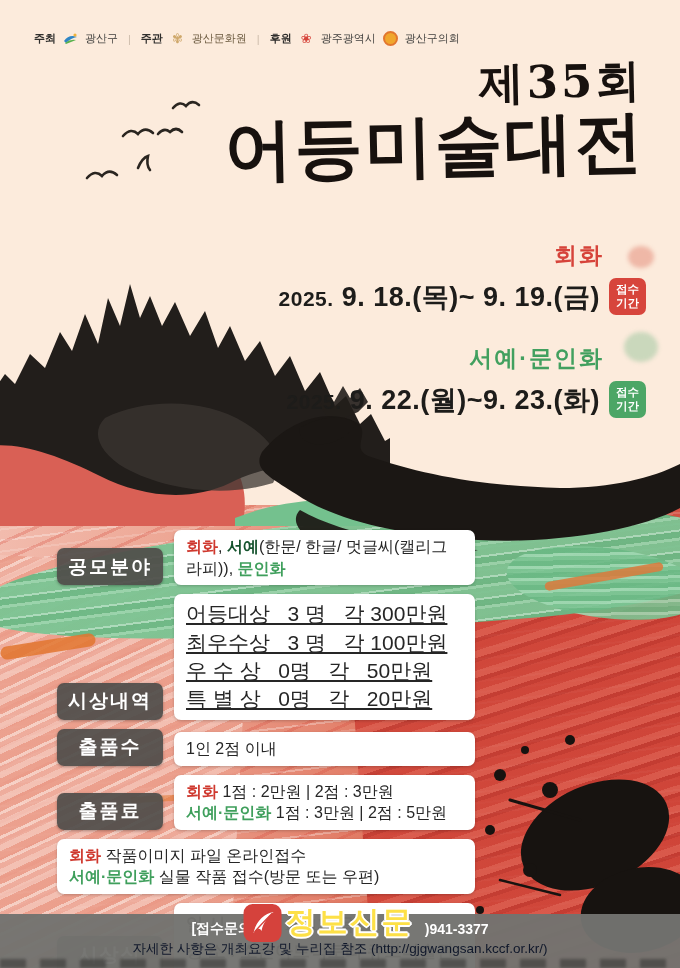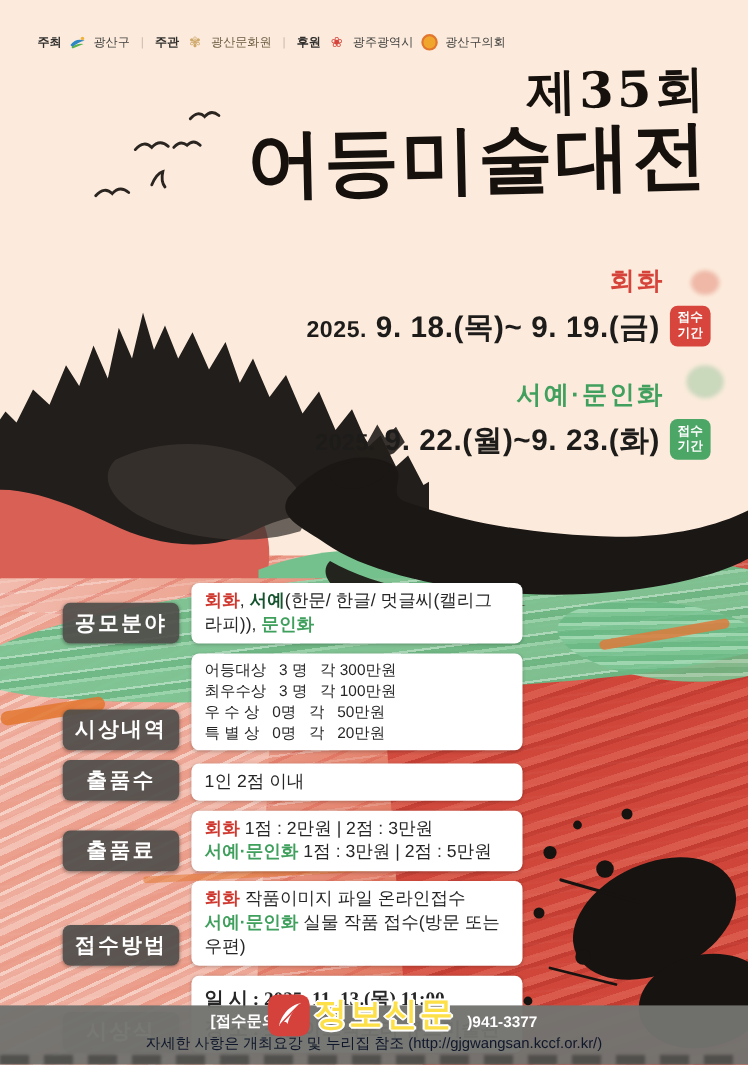--- a/index.html
+++ b/index.html
@@ -73,21 +73,21 @@
   .badge.green{background:#4ca666;}
   
   .info{position:absolute;left:57px;top:530px;width:418px;display:flex;flex-direction:column;gap:9px;z-index:3;}
   .irow{display:flex;gap:11px;align-items:flex-end;}
   .ilabel{flex:0 0 106px;height:37px;background:rgba(80,78,74,.93);border-radius:7px;color:#fff;
     display:flex;align-items:center;justify-content:center;font-family:"Liberation Serif",serif;
     font-weight:bold;font-size:19px;letter-spacing:2px;box-shadow:0 1px 3px rgba(0,0,0,.3);}
   .ibox{flex:1;background:#fff;border-radius:7px;padding:6px 12px;font-size:16px;color:#262626;
     box-shadow:0 1px 3px rgba(0,0,0,.2);line-height:1.35;}
   .ibox .line{display:block;}
-  .pre{white-space:pre;font-size:14px;}
+  .pre{white-space:pre;font-size:21px;text-decoration:underline;}
   .cat-red{color:#cf382e;font-weight:bold;}
   .cat-orange{color:#14532d;font-weight:bold;}
   .cat-green{color:#3f9f5c;font-weight:bold;}
   .ibox.ceremony{font-family:"Liberation Serif",serif;font-weight:bold;font-size:17.5px;line-height:1.55;padding:8px 12px;}
   
   .footer{position:absolute;left:0;bottom:0;width:680px;height:54px;background:rgba(115,115,112,.97);
     z-index:4;color:#fff;text-align:center;}
   .f-line1{margin-top:6px;font-size:14px;font-weight:bold;display:flex;justify-content:center;align-items:center;}
   .f-gap{display:inline-block;width:168px;}
   .f-line2{font-size:13.5px;margin-top:2px;color:#0f172a;}
@@ -224,21 +224,20 @@
 
     <div class="irow">
       <div class="ilabel">출품료</div>
       <div class="ibox">
         <span class="line"><span class="cat-red">회화</span><span> 1점 : 2만원  |  2점 : 3만원</span></span>
         <span class="line"><span class="cat-green">서예·문인화</span><span> 1점 : 3만원  |  2점 : 5만원</span></span>
       </div>
     </div>
 
     <div class="irow">
-      <div class="ilabel">접수방법</div>
       <div class="ibox">
         <span class="line"><span class="cat-red">회화</span><span> 작품이미지 파일 온라인접수</span></span>
         <span class="line"><span class="cat-green">서예·문인화</span><span> 실물 작품 접수(방문 또는 우편)</span></span>
       </div>
     </div>
 
     <div class="irow">
       <div class="ilabel">시상식</div>
       <div class="ibox ceremony">
         <span class="line">일  시 : 2025. 11. 13.(목) 11:00</span>

